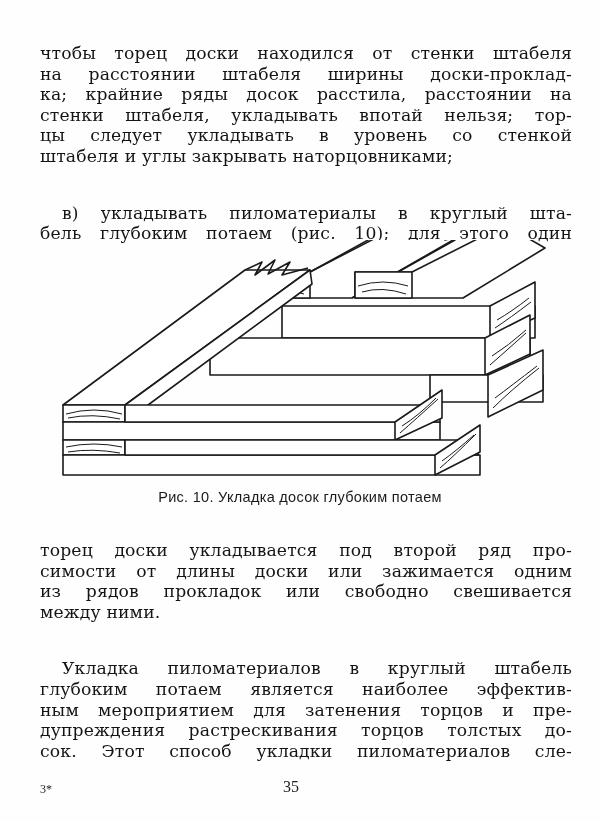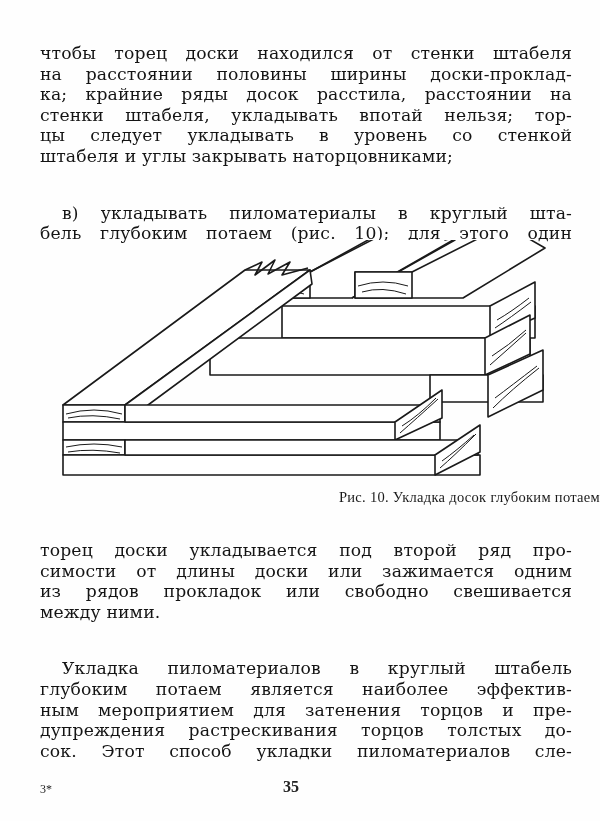--- a/index.html
+++ b/index.html
@@ -11,36 +11,36 @@
     font-size: 17.2px; line-height: 20.6px; color: #141414;
     letter-spacing: 0.15px;
   }
   .line { display: block; height: 20.6px; white-space: nowrap; text-align: justify; text-align-last: justify; }
   .line.last { text-align-last: left; }
   .line.indent { padding-left: 22px; margin-top: 36px; }
   #top-block { top: 43px; }
   #bottom-block { top: 540px; }
   .figure { position: absolute; left: 50px; top: 240px; width: 510px; height: 240px; }
   .caption {
-    position: absolute; left: 0; width: 600px; top: 489px; text-align: right;
-    font-family: Liberation Serif, serif; font-size: 14.5px; color: #1a1a1a; letter-spacing: 0.3px;
+    position: absolute; left: 0; width: 600px; top: 489px; text-align: center;
+    font-family: Liberation Sans, sans-serif; font-size: 14.5px; color: #1a1a1a; letter-spacing: 0.3px;
   }
   .footer-sig { position: absolute; left: 40px; top: 782px; font-family: "Liberation Serif", serif; font-size: 12px; color: #222; }
-  .footer-page { position: absolute; left: 283px; top: 778px; font-family: "Liberation Serif", serif; font-size: 16px; color: #222; font-weight: bold; }
+  .footer-page { position: absolute; left: 283px; top: 778px; font-family: "Liberation Serif", serif; font-size: 16px; color: #222; }
   svg .ln { fill: #fff; stroke: #1a1a1a; stroke-width: 1.6; stroke-linejoin: round; }
   svg .grain { fill: none; stroke: #1a1a1a; stroke-width: 1; }
 </style>
 </head>
 <body>
 
 <div class="page">
 
   <div class="text-block" id="top-block">
     <span class="line">чтобы торец доски находился от стенки штабеля</span>
-    <span class="line">на расстоянии половины ширины доски-проклад-</span>
+    <span class="line">на расстоянии штабеля ширины доски-проклад-</span>
     <span class="line">ка; крайние ряды досок расстила, расстоянии на</span>
     <span class="line">стенки штабеля, укладывать впотай нельзя; тор-</span>
     <span class="line">цы следует укладывать в уровень со стенкой</span>
     <span class="line last">штабеля и углы закрывать наторцовниками;</span>
     <span class="line indent">в) укладывать пиломатериалы в круглый шта-</span>
     <span class="line">бель глубоким потаем (рис. 10); для этого один</span>
   </div>
 
   <svg class="figure" viewBox="0 0 510 240" xmlns="http://www.w3.org/2000/svg">
 

